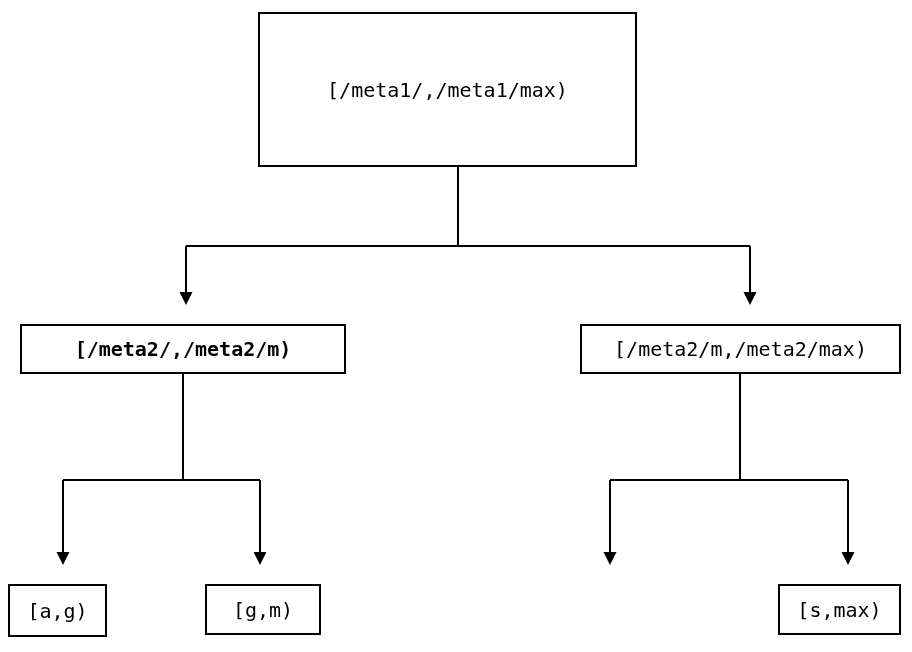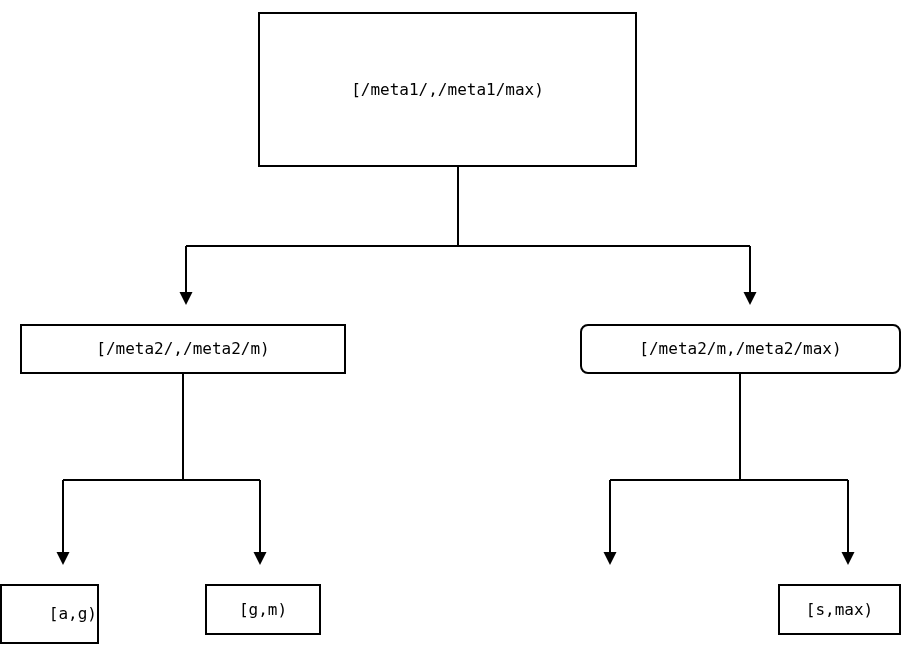--- a/index.html
+++ b/index.html
@@ -31,54 +31,53 @@
     box-sizing: border-box;
     border: 2px solid #000000;
     background: #ffffff;
     display: flex;
     align-items: center;
     justify-content: center;
     text-align: center;
   }
   .node-label {
     font-family: "DejaVu Sans Mono", "Liberation Mono", monospace;
-    font-size: 16px;
+    font-size: 20px;
     line-height: 1.1;
     color: #000000;
     letter-spacing: 0px;
     white-space: pre;
   }
   
   #node-root {
     left: 258px;
     top: 12px;
     width: 379px;
     height: 155px;
   }
   
   #node-mid-left {
     left: 20px;
     top: 324px;
     width: 326px;
     height: 50px;
+    font-weight: bold;
   }
   #node-mid-right {
     left: 580px;
     top: 324px;
     width: 321px;
     height: 50px;
-    border-radius: 8px;
   }
   
   #node-leaf-0 {
-    left: 0;
+    left: 8px;
     top: 584px;
     width: 99px;
-    height: 60px;
-    justify-content: flex-end;
+    height: 53px;
   }
   #node-leaf-1 {
     left: 205px;
     top: 584px;
     width: 116px;
     height: 51px;
   }
   #node-leaf-2 {
     left: 553px;
     top: 584px;

